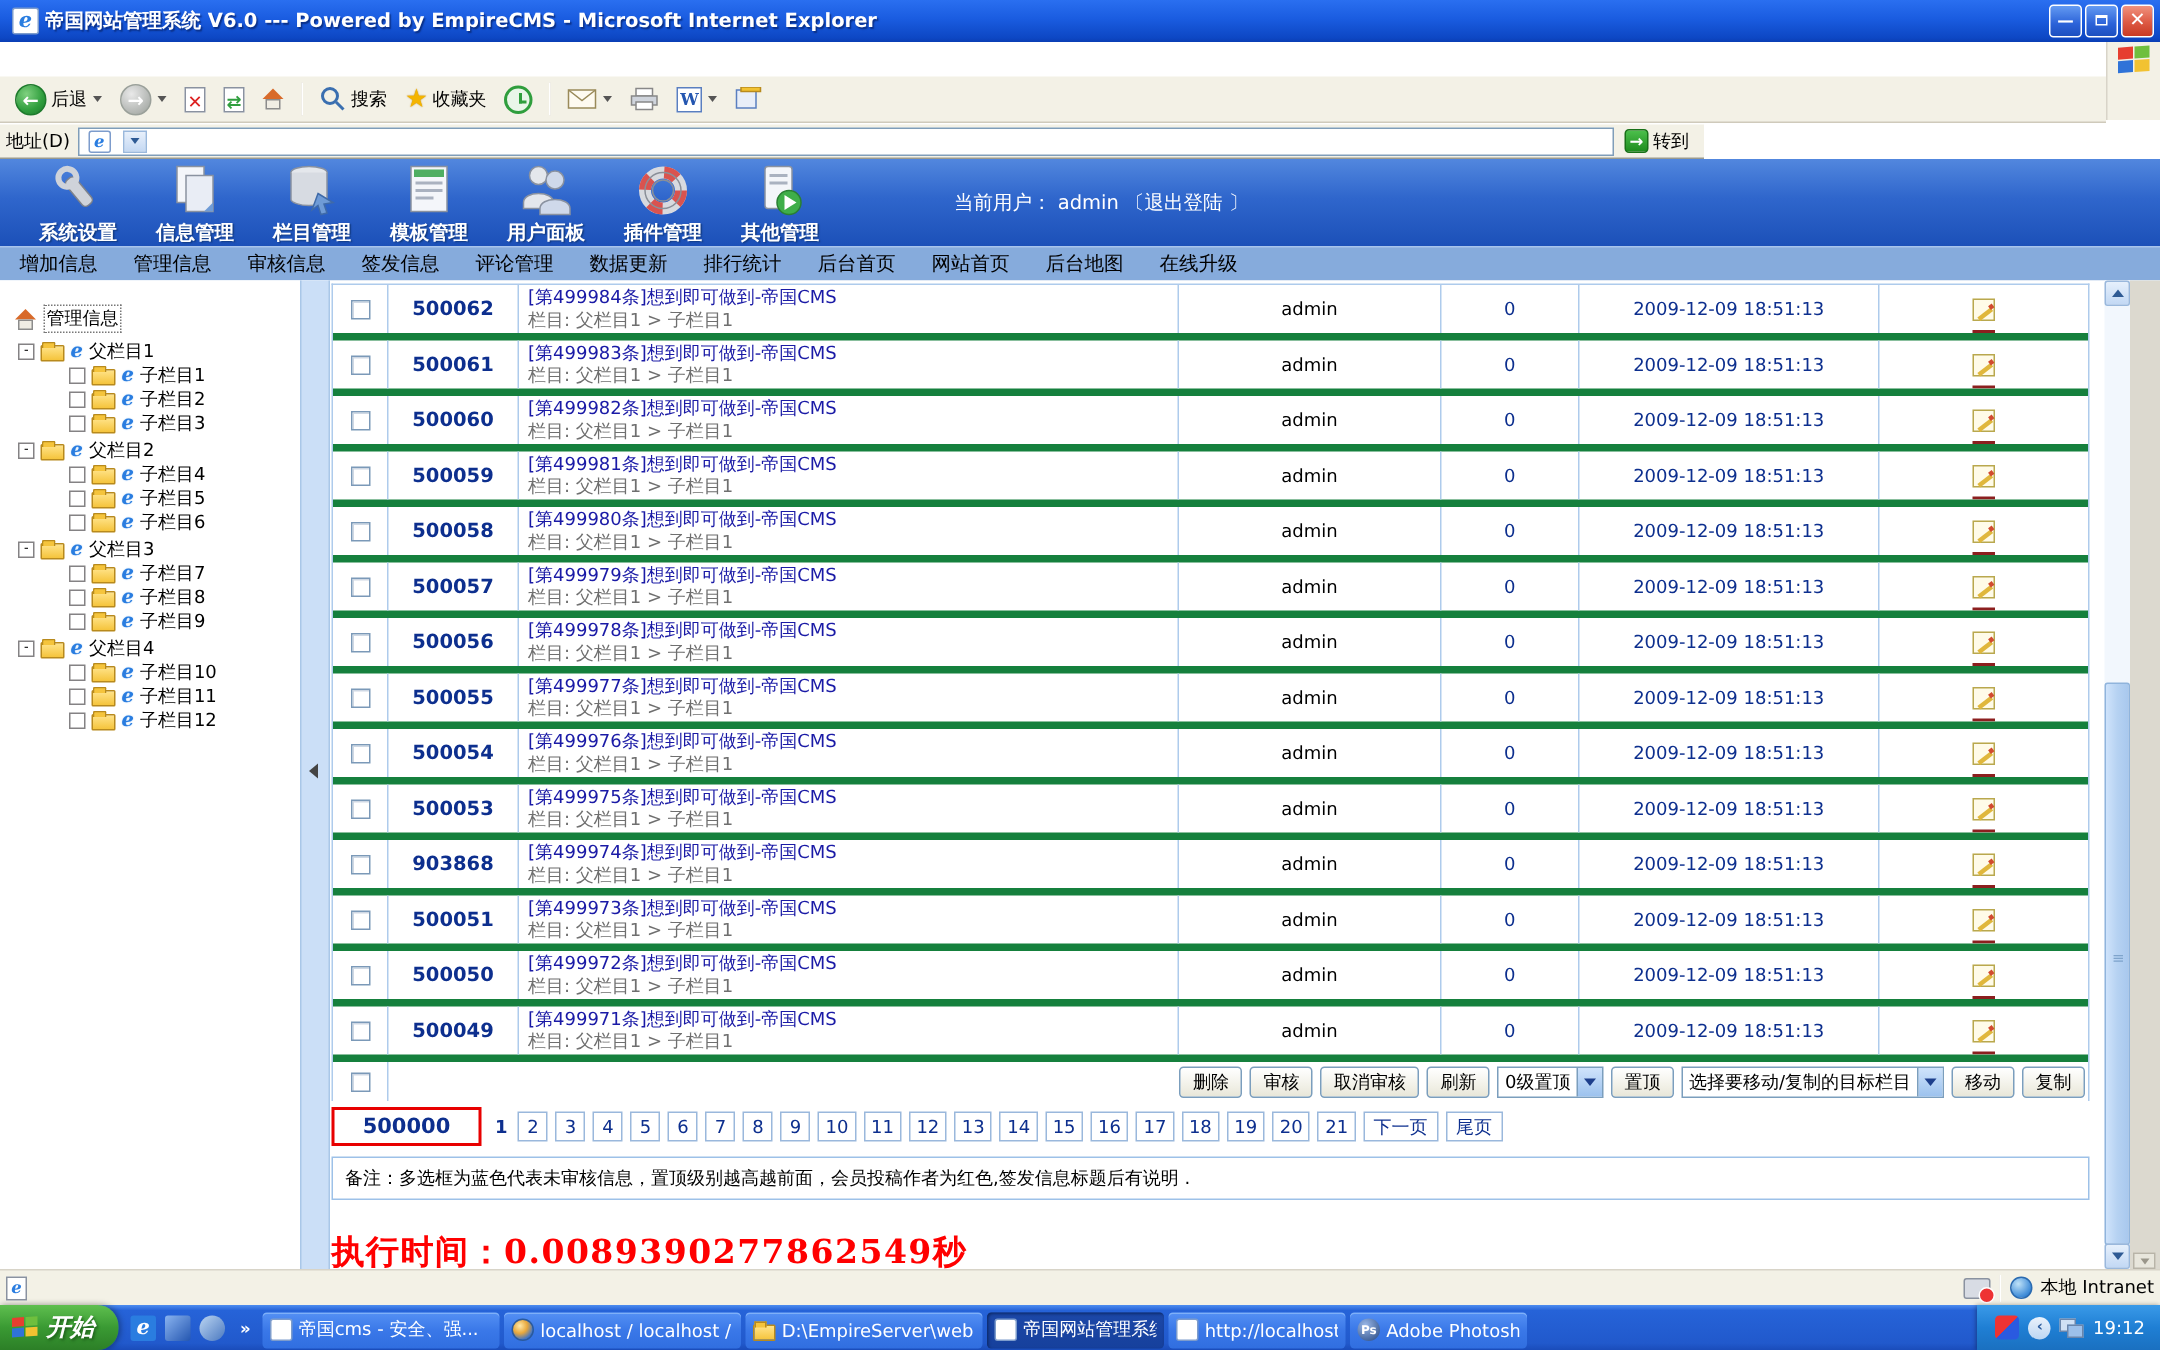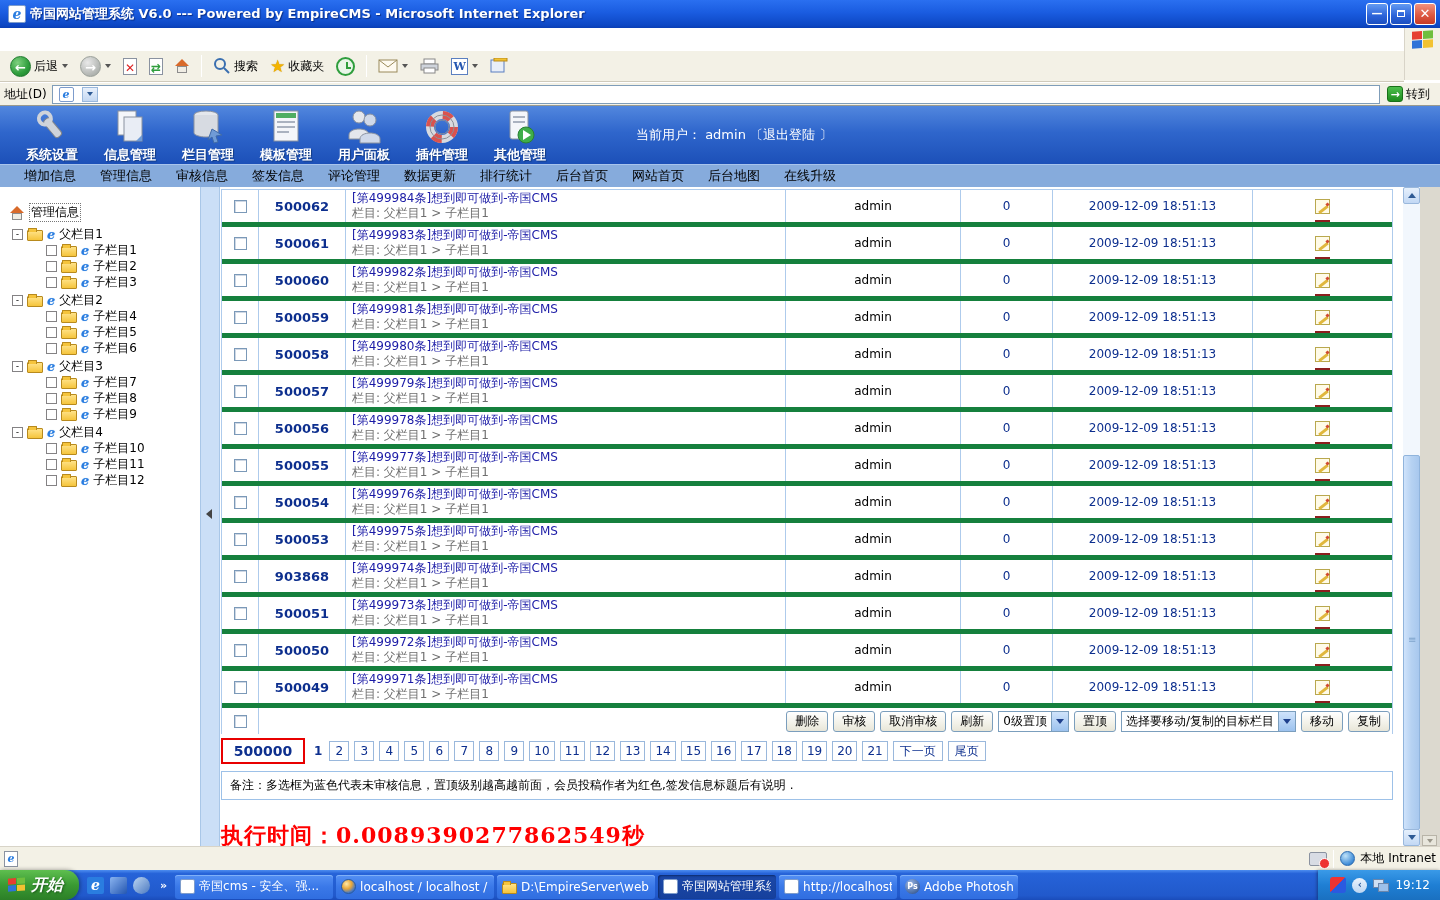--- a/index.html
+++ b/index.html
@@ -43,42 +43,42 @@
   .tool-sep { width:1px; height:22px; background:#cfcabb; border-right:1px solid #fff; margin:0 3px; }
   .doc16 { position:relative; width:14px; height:17px; background:#fff; border:1px solid #8a92a0; }
   .doc16 .ovl { position:absolute; left:-3px; top:2px; width:18px; text-align:center; font-weight:bold; }
   .star { color:#f4b400; font-size:17px; text-shadow:0 0 1px #b37d00; }
   .hist-circle { width:19px; height:19px; border-radius:50%; border:2px solid #2f9e3d; background:#e9f6e9; position:relative; }
   .hist-circle:before { content:""; position:absolute; left:8px; top:3px; width:2px; height:7px; background:#2f9e3d; }
   .hist-circle:after { content:""; position:absolute; left:8px; top:8px; width:5px; height:2px; background:#2f9e3d; }
   .wicon { width:17px; height:17px; border:1px solid #5a7fc0; background:#fff; color:#2456b0; font:bold 11px/15px "DejaVu Serif",serif; text-align:center; }
 
   
-  .addressbar { position:absolute; left:0; top:83px; width:1440px; height:23px; background:#f3f1e6;
+  .addressbar { position:absolute; left:0; top:83px; width:1136px; height:23px; background:#f3f1e6;
     border-bottom:1px solid #9a9a8e; display:flex; align-items:center; padding:0 4px; gap:5px; }
   .addr-label { color:#000; }
   .addr-input { flex:1; height:19px; background:#fff; border:1px solid #7f9db9; display:flex; align-items:center; padding:0 2px; gap:4px; }
   .addr-url { flex:1; color:#000; }
   .addr-drop { width:16px; height:15px; background:linear-gradient(180deg,#e8f0fb,#c4d8f2); border:1px solid #9ab8dc; display:flex; align-items:center; justify-content:center; }
   .go-btn { display:flex; align-items:center; gap:3px; padding:1px 6px 1px 2px; }
   .go-ico { width:16px; height:16px; background:linear-gradient(180deg,#4cbf4c,#1e8c1e); border:1px solid #187018; border-radius:3px;
     color:#fff; font:bold 11px/15px "DejaVu Sans",sans-serif; text-align:center; }
 
   
   .appheader { position:absolute; left:0; top:106px; width:1440px; height:58px;
     background:linear-gradient(180deg,#5287de 0%,#2f66cc 45%,#1c50b8 100%); display:flex; align-items:center; }
   .nav7 { display:flex; align-items:flex-end; gap:26px; padding-left:26px; }
   .navitem { display:flex; flex-direction:column; align-items:center; gap:1px; cursor:pointer; }
   .navitem .nlabel { color:#fff; font-size:13px; font-weight:bold; text-shadow:1px 1px 1px #123a80; white-space:nowrap; }
   .userinfo { margin-left:90px; color:#fff; font-size:13px; white-space:nowrap; }
   .userinfo b { font-weight:normal; }
 
   
   .subnav { position:absolute; left:0; top:164px; width:1440px; height:23px; background:#86abdc;
-    border-top:1px solid #a8c4ec; display:flex; align-items:center; gap:24px; padding-left:24px; }
+    border-top:1px solid #a8c4ec; display:flex; align-items:center; gap:24px; padding-left:13px; }
   .subnav span { color:#000; font-size:13px; white-space:nowrap; cursor:pointer; }
 
   
   .content { position:absolute; left:0; top:187px; width:1440px; height:659px; background:#fff; }
 
   
   .sidebar { position:absolute; left:0; top:0; width:200px; height:659px; background:#fff; overflow:hidden; padding:16px 0 0 10px; }
   .treeroot { display:flex; align-items:center; gap:4px; margin-bottom:4px; }
   .treeroot .rlabel { border:1px dotted #777; padding:0 1px; color:#000; }
   .node { display:flex; align-items:center; gap:4px; height:16px; }
@@ -126,21 +126,21 @@
   .controls { display:flex; align-items:center; justify-content:flex-end; gap:5px; padding-right:2px; }
   .xpbtn { height:21px; padding:0 8px; background:linear-gradient(180deg,#ffffff,#f2f1e8 60%,#e8e6d8); border:1px solid #7b9ebd; border-radius:3px;
     font-size:12px; color:#000; display:flex; align-items:center; white-space:nowrap; }
   .xpsel { height:21px; background:#fff; border:1px solid #7b9ebd; display:flex; align-items:center; font-size:12px; color:#000; }
   .xpsel .sel-txt { padding:0 4px; white-space:nowrap; }
   .xpsel .sel-arrow { width:17px; height:19px; background:linear-gradient(180deg,#cfe3fb,#9cc2ee); border-left:1px solid #7b9ebd; display:flex; align-items:center; justify-content:center; }
   .xpsel .sel-arrow i { width:0; height:0; border-left:4px solid transparent; border-right:4px solid transparent; border-top:5px solid #1d3f8c; }
 
   
   .pagerow { display:flex; align-items:center; gap:5px; margin-top:3px; height:28px; }
-  .totalbox { width:84px; height:26px; border:2px solid #e80000; display:flex; align-items:center; justify-content:center;
+  .totalbox { width:100px; height:26px; border:2px solid #e80000; display:flex; align-items:center; justify-content:center;
     color:#0d2f8e; font-weight:bold; font-size:14px; }
   .curpage { color:#0d2f8e; font-weight:bold; margin:0 2px 0 4px; }
   .pbtn { min-width:20px; height:20px; padding:0 4px; border:1px solid #9ab8dc; background:#fff; color:#0d2f8e;
     display:flex; align-items:center; justify-content:center; font-size:12px; }
   .pbtn.wide { padding:0 6px; }
 
   
   .notebox { margin-top:6px; border:1px solid #9dc1e8; padding:5px 8px; color:#000; font-size:12px; width:1172px; }
 
   

